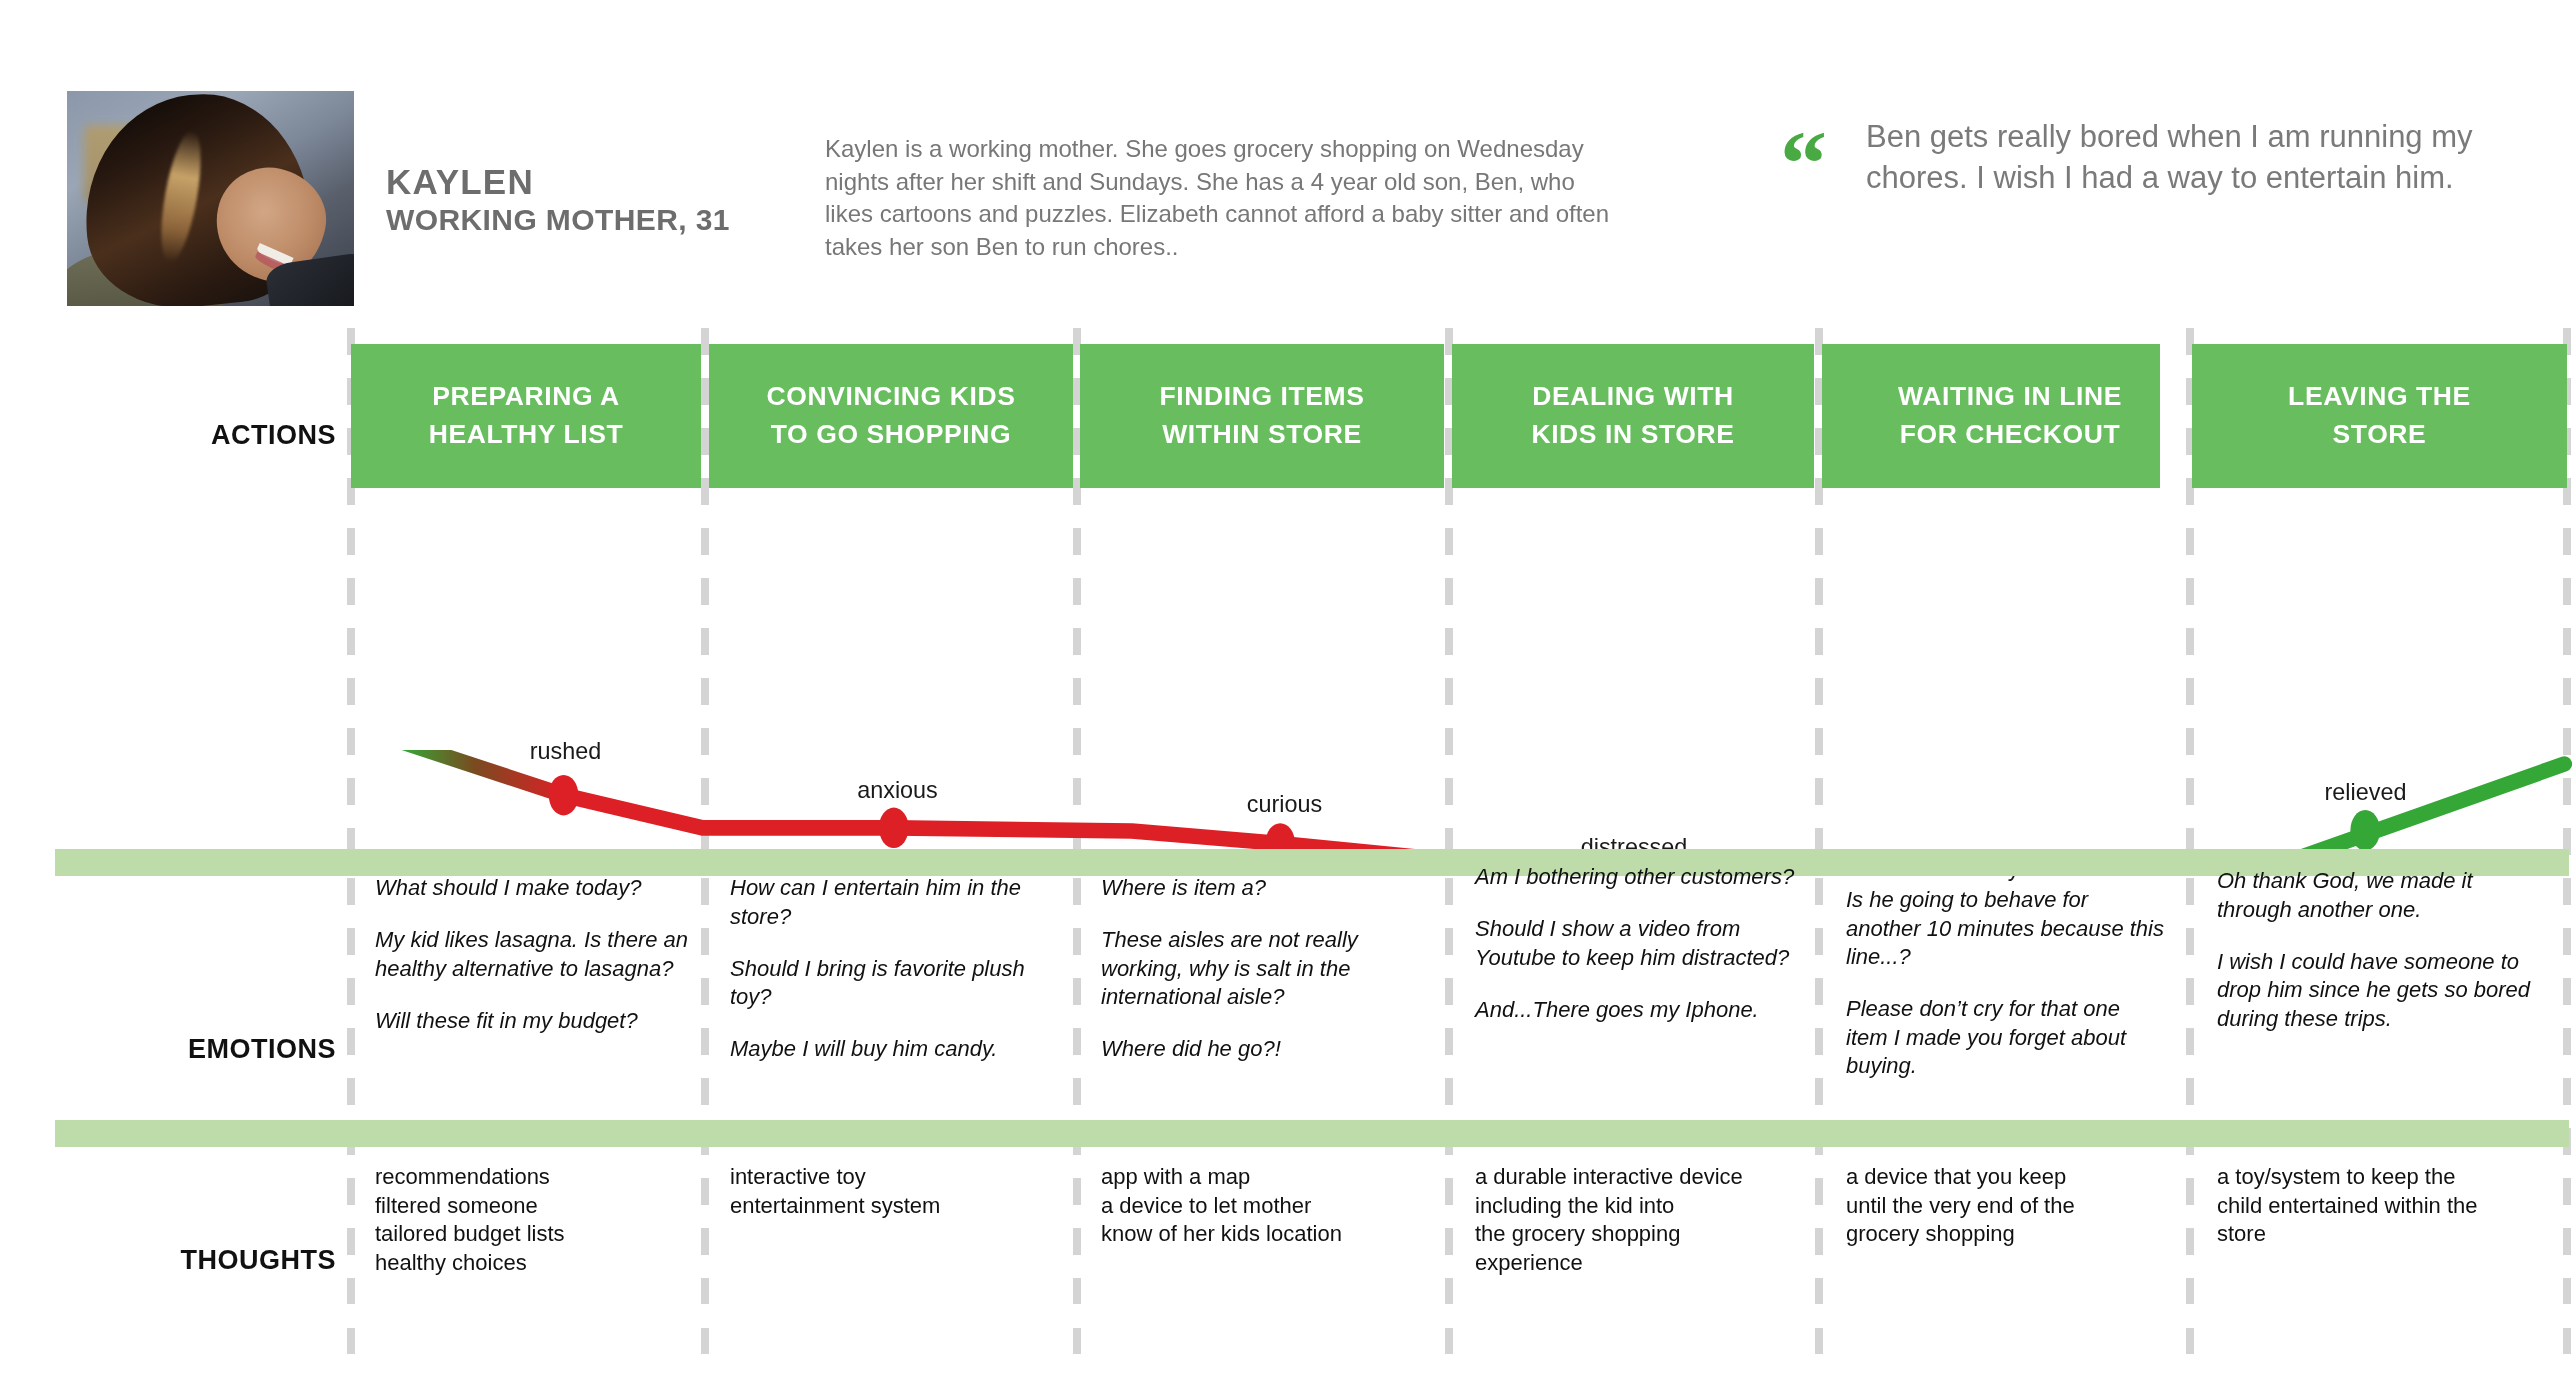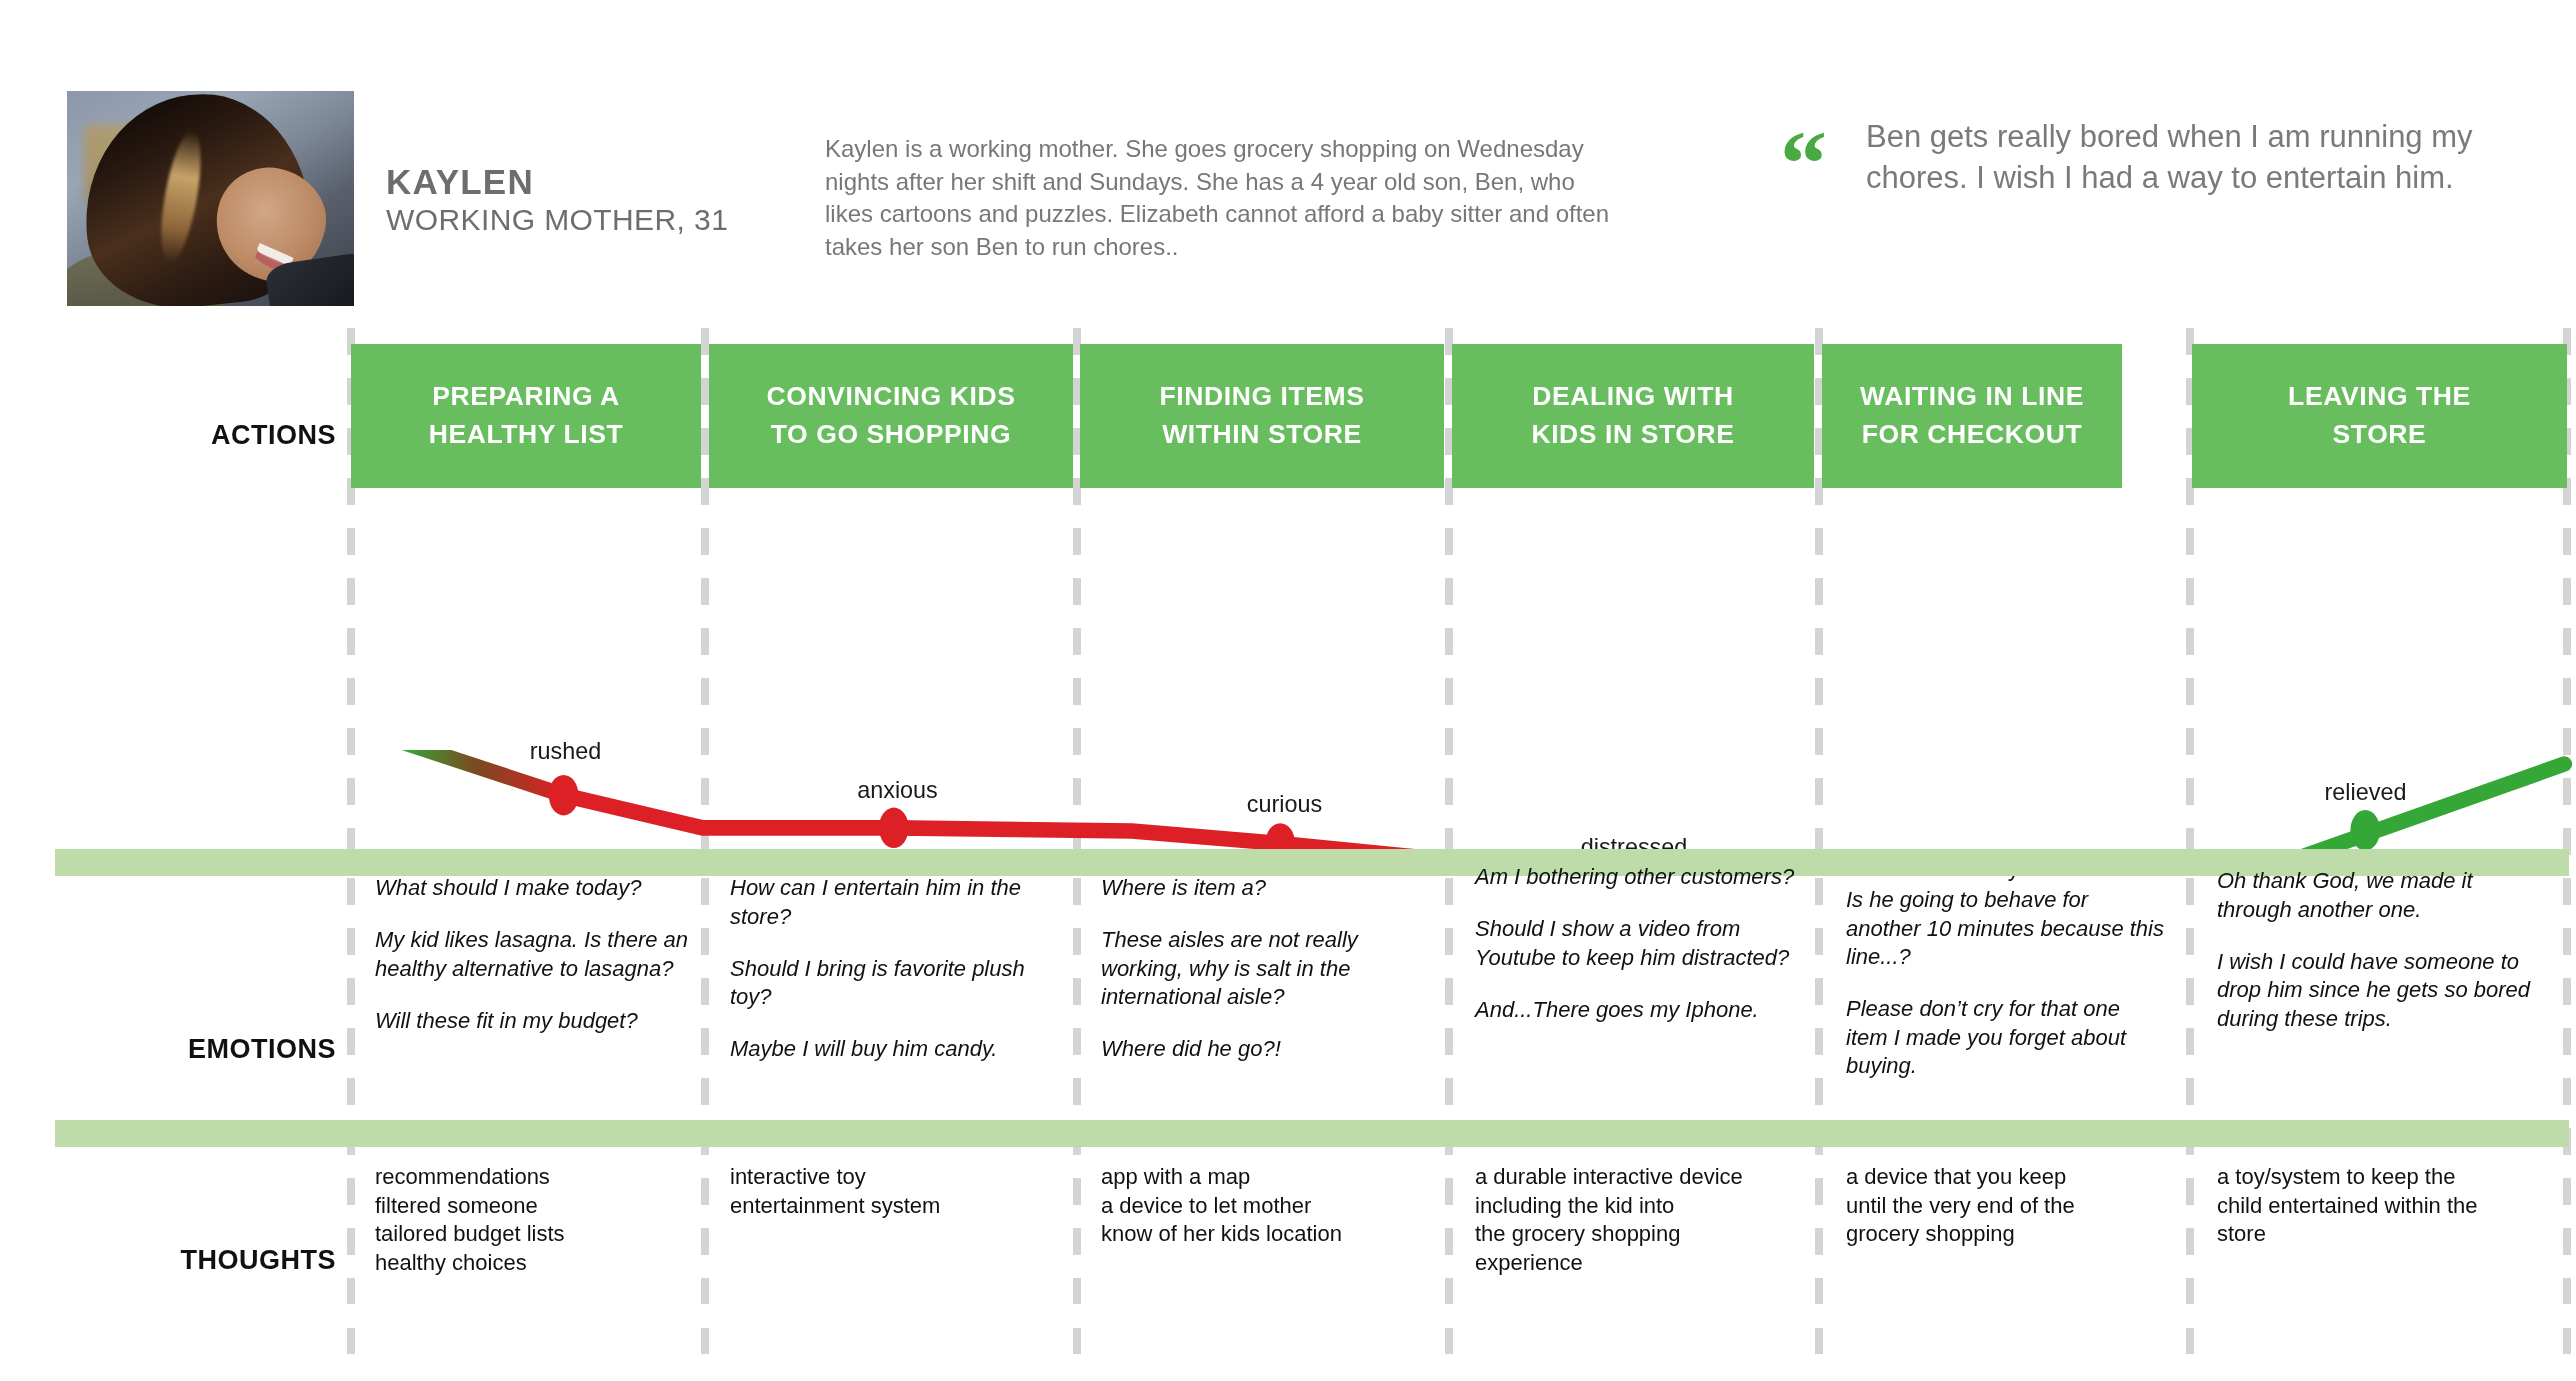--- a/index.html
+++ b/index.html
@@ -68,21 +68,21 @@
     background:linear-gradient(145deg,#2b2f36,#14161a);
     border-radius:28% 14% 0 0;transform:rotate(-8deg);
   }
 
   #persona-name-block{position:absolute;left:386px;top:164px;}
   #persona-name{
     font-size:35px;letter-spacing:1.2px;color:#6d6d6d;font-weight:bold;
     line-height:1.0;
   }
   #persona-role{
-    font-size:30px;letter-spacing:0.4px;color:#6d6d6d;font-weight:normal;
+    font-size:30px;letter-spacing:0.4px;color:#6d6d6d;font-weight:bold;
     margin-top:6.2px;line-height:1.0;
   }
   #persona-desc{
     position:absolute;left:825px;top:133px;width:796px;
     font-size:24px;line-height:1.36;color:#777777;
   }
 
   #persona-quote-wrap{position:absolute;left:1780px;top:117px;width:749px;}
   #quote-mark{
     position:absolute;left:0;top:12.5px;width:86px;height:64px;
@@ -199,21 +199,21 @@
     </div>
     <div class="action-cell" style="left:358px;width:364px;">
       <span><span>CONVINCING KIDS</span><br><span>TO GO SHOPPING</span></span>
     </div>
     <div class="action-cell" style="left:729px;width:364px;">
       <span><span>FINDING ITEMS</span><br><span>WITHIN STORE</span></span>
     </div>
     <div class="action-cell" style="left:1101px;width:362px;">
       <span><span>DEALING WITH</span><br><span>KIDS IN STORE</span></span>
     </div>
-    <div class="action-cell" style="left:1471px;width:300px;">
+    <div class="action-cell" style="left:1471px;width:300px;padding-left:38px;">
       <span><span>WAITING IN LINE</span><br><span>FOR CHECKOUT</span></span>
     </div>
     <div class="action-cell" style="left:1841px;width:375px;">
       <span><span>LEAVING THE</span><br><span>STORE</span></span>
     </div>
   </div>
 
   <svg id="emotion-svg" viewBox="0 0 3300 140" preserveAspectRatio="none">
     <defs>
       <linearGradient id="gradStart" x1="0" y1="0" x2="1" y2="0">

